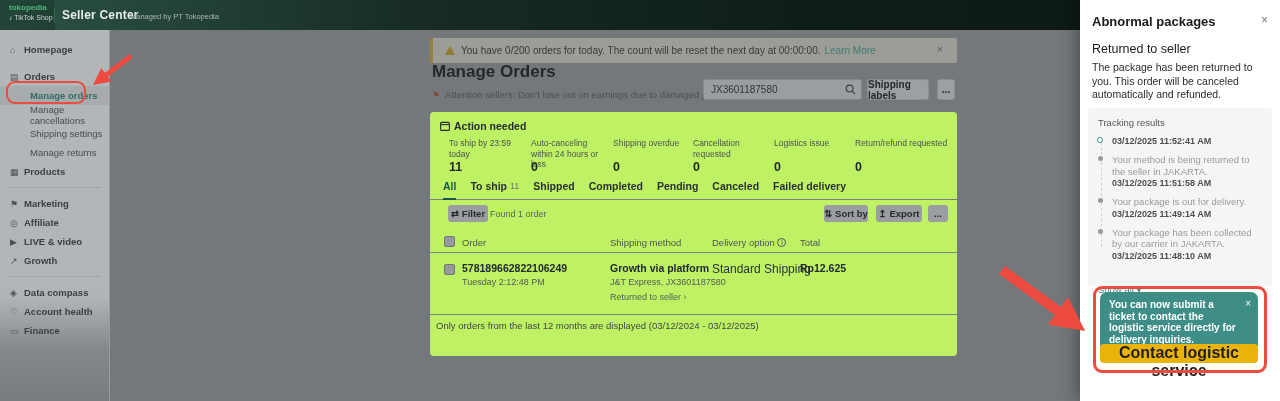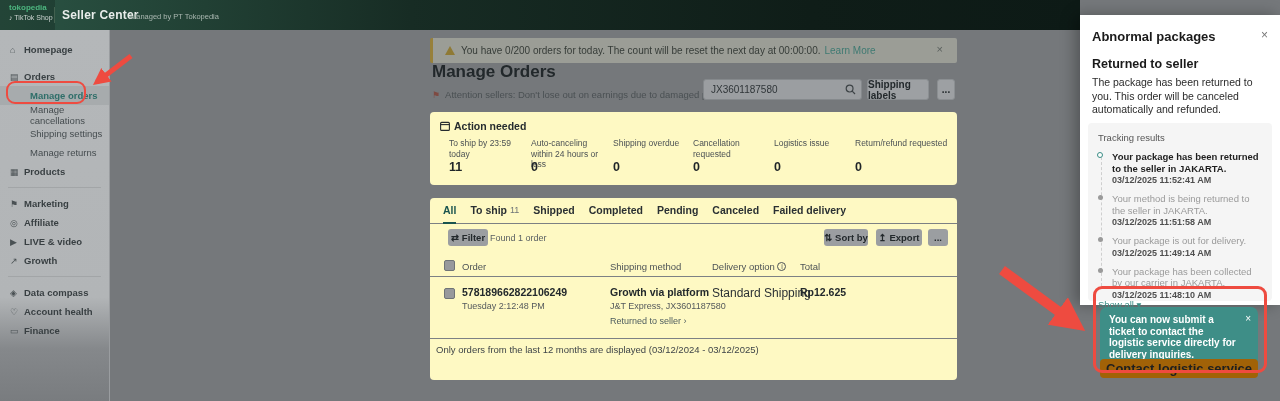--- a/index.html
+++ b/index.html
@@ -44,21 +44,21 @@
 
   .search-box { position:absolute; left:703px; top:79px; width:159px; height:21px; background:#9b9ea1;
     border:1px solid #85898c; border-radius:3px; z-index:2; display:flex; align-items:center; }
   .search-box input { flex:1; border:none; background:transparent; font-size:10px; color:#2f3538; padding-left:7px;
     font-family:"Liberation Sans", sans-serif; outline:none; }
   .search-ico { width:16px; color:#3d4346; }
   .btn { position:absolute; height:21px; background:#9da0a3; border:1px solid #8b8f92; border-radius:3px;
     font-size:10px; font-weight:bold; color:#23292c; display:flex; align-items:center; justify-content:center;
     cursor:pointer; z-index:2; }
 
-  .card { position:absolute; background:#fef9c3; border-radius:4px; z-index:2; }
+  .card { position:absolute; background:#bef264; border-radius:4px; z-index:2; }
   .an-title { position:absolute; left:10px; top:8px; font-size:10.5px; font-weight:bold; color:#262c2f; display:flex; align-items:center; }
   .an-title svg { margin-right:4px; }
   .stat { position:absolute; top:26px; }
   .stat-label { font-size:8.5px; color:#4b5154; line-height:10.5px; height:22px; }
   .stat-value { font-size:12.5px; font-weight:bold; color:#1f2528; }
 
   .tabs { position:absolute; left:0; top:0; width:100%; height:26px; border-bottom:1px solid #7c8083;
     display:flex; align-items:center; gap:14px; padding-left:13px; }
   .tab { font-size:10.5px; font-weight:bold; color:#2a3033; height:26px; line-height:24px; cursor:pointer; }
   .tab .cnt { font-weight:normal; color:#6e7477; font-size:9px; vertical-align:top; }
@@ -71,46 +71,46 @@
   .thead { position:absolute; left:0; top:60px; width:100%; height:18px; font-size:9.5px; color:#4d5356; }
   .thead-border { position:absolute; left:0; top:78px; width:100%; height:1px; background:#7d8184; }
   .checkbox { position:absolute; width:11px; height:11px; border:1px solid #6f7477; border-radius:2px; background:#97999c; cursor:pointer; }
   .cell { position:absolute; }
   .row-border { position:absolute; left:0; top:140px; width:100%; height:1px; background:#7d8184; }
   .order-id { font-size:10.5px; font-weight:bold; color:#23292c; }
   .muted { font-size:9px; color:#54595c; }
   .table-footer { position:absolute; left:6px; top:146px; font-size:9.5px; color:#3f4548; }
 
   
-  .drawer { position:absolute; left:1080px; top:15px; width:200px; height:290px; background:#ffffff; z-index:40;
+  .drawer { position:absolute; left:1080px; top:0; width:200px; height:401px; background:#ffffff; z-index:40;
     box-shadow:-5px 0 14px rgba(0,0,0,0.3); }
   .drawer-title { position:absolute; left:12px; top:14px; font-size:13px; font-weight:bold; color:#1a1a1a; }
   .drawer-close { position:absolute; right:12px; top:13px; font-size:12px; color:#777; cursor:pointer; }
-  .drawer-heading { position:absolute; left:12px; top:42px; font-size:12.5px; font-weight:bold; color:#1a1a1a; }
+  .drawer-heading { position:absolute; left:12px; top:42px; font-size:12.5px; font-weight:normal; color:#1a1a1a; }
   .drawer-desc { position:absolute; left:12px; top:61px; width:178px; font-size:10.5px; line-height:13.5px; color:#2b2b2b; }
   .track-panel { position:absolute; left:8px; top:108px; width:184px; height:178px; background:#f5f5f5; border-radius:4px;
     padding:9px 8px 0 10px; overflow:hidden; }
   .track-title { font-size:9.5px; color:#555; margin-bottom:8px; }
   .timeline { position:relative; padding-left:14px; }
   .timeline:before { content:""; position:absolute; left:3px; top:6px; bottom:14px; border-left:1px dashed #cfcfcf; }
   .tev { position:relative; margin-bottom:8px; }
   .tev-dot { position:absolute; left:-14px; top:2px; width:5px; height:5px; border-radius:50%; background:#9a9a9a; }
   .tev-current .tev-dot { width:6px; height:6px; background:#fff; border:1.5px solid #3a8d85; left:-15px; top:1px; }
   .tev-text { font-size:9.5px; line-height:11.5px; color:#9a9a9a; }
   .tev-current .tev-text { color:#1f1f1f; font-weight:bold; }
   .tev-time { font-size:9px; color:#4f4f4f; font-weight:bold; margin-top:1px; }
   .show-all { position:absolute; left:18px; top:284px; font-size:9.5px; color:#3a8d85; cursor:pointer; z-index:1; }
 
   .tooltip { position:absolute; left:20px; top:292px; width:158px; background:#3e8e87; border-radius:7px;
     padding:7px 20px 7px 9px; z-index:3; }
   .tooltip-text { font-size:10px; line-height:11.5px; color:#ffffff; font-weight:bold; }
   .tooltip-close { position:absolute; right:7px; top:6px; font-size:10px; color:#fff; cursor:pointer; }
   .tooltip-caret { position:absolute; left:135px; bottom:-4px; width:8px; height:8px; background:#3e8e87; transform:rotate(45deg); }
-  .contact-btn { position:absolute; left:20px; top:344px; width:158px; height:19px; background:#a16207; border:none;
-    border-radius:4px; font-size:13px; font-weight:bold; color:#1f1f1f; cursor:pointer; z-index:3;
+  .contact-btn { position:absolute; left:20px; top:344px; width:158px; height:19px; background:#eab308; border:none;
+    border-radius:4px; font-size:16px; font-weight:bold; color:#1f1f1f; cursor:pointer; z-index:3;
     font-family:"Liberation Sans", sans-serif; }
 
   
   .anno-rect { position:absolute; border:3px solid #ee4b40; border-radius:9px; z-index:60; pointer-events:none; }
   .anno-rect-sidebar { left:6px; top:81px; width:80px; height:23px; border-width:2.5px; }
   .anno-rect-drawer { left:1093px; top:286px; width:174px; height:87px; }
   .anno-svg { position:absolute; left:0; top:0; width:1280px; height:401px; z-index:55; pointer-events:none; }
 </style>
 </head>
 <body>
@@ -238,21 +238,21 @@
     <div class="stat" style="left:344px; width:76px;">
       <div class="stat-label">Logistics issue</div>
       <div class="stat-value">0</div>
     </div>
     <div class="stat" style="left:425px; width:95px;">
       <div class="stat-label">Return/refund requested</div>
       <div class="stat-value">0</div>
     </div>
   </div>
 
-  <div class="card" style="left:430px; top:198px; width:527px; height:182px;">
+  <div class="card" style="left:430px; top:174px; width:527px; height:182px;">
     <div class="tabs">
       <div class="tab tab-active">All</div>
       <div class="tab"><span>To ship</span> <span class="cnt">11</span></div>
       <div class="tab">Shipped</div>
       <div class="tab">Completed</div>
       <div class="tab">Pending</div>
       <div class="tab">Canceled</div>
       <div class="tab">Failed delivery</div>
     </div>
 
@@ -298,21 +298,20 @@
     <div class="drawer-title">Abnormal packages</div>
     <div class="drawer-close">×</div>
     <div class="drawer-heading">Returned to seller</div>
     <div class="drawer-desc">The package has been returned to you. This order will be canceled automatically and refunded.</div>
 
     <div class="track-panel">
       <div class="track-title">Tracking results</div>
       <div class="timeline">
         <div class="tev tev-current">
           <span class="tev-dot"></span>
-          <div class="tev-text">Your package has been returned to the seller in JAKARTA.</div>
           <div class="tev-time">03/12/2025 11:52:41 AM</div>
         </div>
         <div class="tev">
           <span class="tev-dot"></span>
           <div class="tev-text">Your method is being returned to the seller in JAKARTA.</div>
           <div class="tev-time">03/12/2025 11:51:58 AM</div>
         </div>
         <div class="tev">
           <span class="tev-dot"></span>
           <div class="tev-text">Your package is out for delivery.</div>

